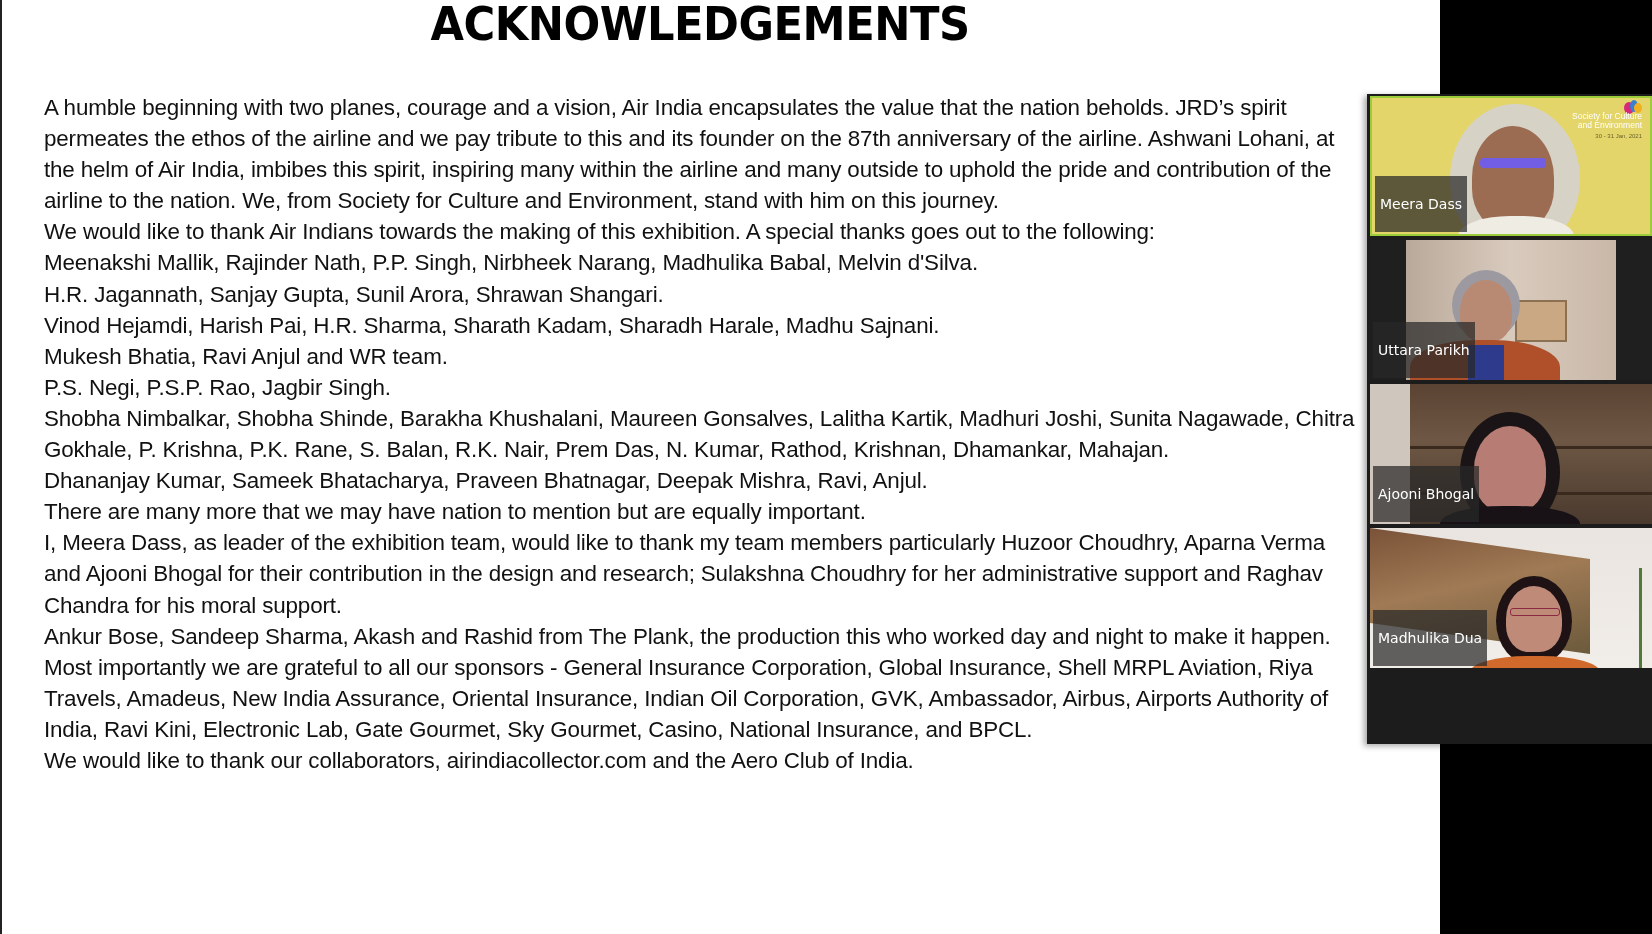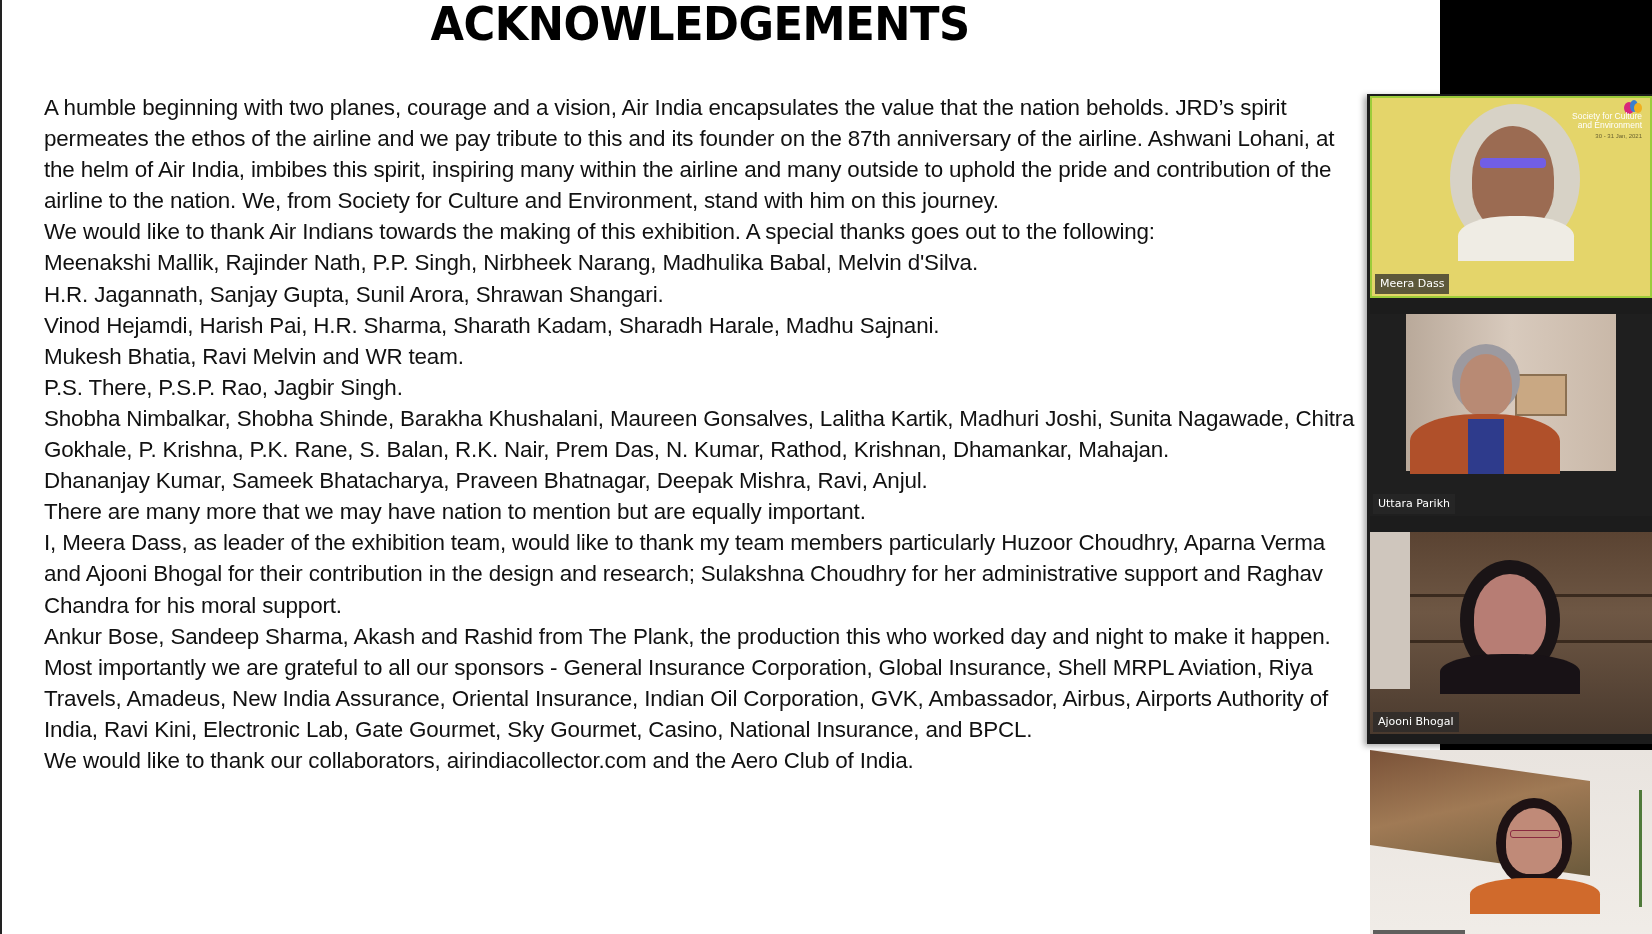--- a/index.html
+++ b/index.html
@@ -23,29 +23,29 @@
       font-family: "Liberation Sans", sans-serif; font-size: 22.4px; line-height: 31.1px;
       color: #111111; letter-spacing: -0.15px;
     }
     .slide-body p { margin: 0; }
     .video-panel {
       position: absolute; left: 1367px; top: 94px; width: 285px; height: 650px;
       background: #1c1c1c; box-shadow: -3px 2px 6px rgba(0,0,0,0.35);
       padding: 2px 0 0 3px; box-sizing: border-box;
     }
     .tile {
-      position: relative; width: 282px; height: 202px; margin-bottom: 16px;
+      position: relative; width: 282px; height: 140px; margin-bottom: 4px;
       overflow: hidden; box-sizing: border-box; background: #1d4ed8;
     }
     .tile.active { border: 2px solid #9ccc3a; }
     .tile .scene { position: absolute; inset: 0; }
     .tile .name-label {
-      position: absolute; left: 3px; bottom: 2px; padding: 1px 5px;
+      position: absolute; left: 3px; bottom: 2px; padding: 19px 5px;
       background: rgba(40,40,40,0.72); color: #ffffff;
-      font-family: "DejaVu Sans", sans-serif; font-size: 11px; line-height: 18px;
+      font-family: "DejaVu Sans", sans-serif; font-size: 14px; line-height: 18px;
     }
     
     .scene-1 { background: #e4d56a; }
     .scene-1 .brand {
       position: absolute; right: 8px; top: 6px; text-align: right; color: #ffffff;
       font-family: "Liberation Sans", sans-serif; font-size: 8.5px; line-height: 9px;
     }
     .scene-1 .brand .date { font-size: 6px; color: #6b6330; margin-top: 2px; }
     .scene-1 .logo { position: absolute; right: 6px; top: 2px; width: 22px; height: 14px; }
     
@@ -66,22 +66,22 @@
 <body>
 
 <div class="slide">
   <div class="slide-title">ACKNOWLEDGEMENTS</div>
   <div class="slide-body">
     <p>A humble beginning with two planes, courage and a vision, Air India encapsulates the value that the nation beholds. JRD’s spirit permeates the ethos of the airline and we pay tribute to this and its founder on the 87th anniversary of the airline. Ashwani Lohani, at the helm of Air India, imbibes this spirit, inspiring many within the airline and many outside to uphold the pride and contribution of the airline to the nation. We, from Society for Culture and Environment, stand with him on this journey.</p>
     <p>We would like to thank Air Indians towards the making of this exhibition. A special thanks goes out to the following:</p>
     <p>Meenakshi Mallik, Rajinder Nath, P.P. Singh, Nirbheek Narang, Madhulika Babal, Melvin d'Silva.</p>
     <p>H.R. Jagannath, Sanjay Gupta, Sunil Arora, Shrawan Shangari.</p>
     <p>Vinod Hejamdi, Harish Pai, H.R. Sharma, Sharath Kadam, Sharadh Harale, Madhu Sajnani.</p>
-    <p>Mukesh Bhatia, Ravi Melvin and WR team.</p>
-    <p>P.S. There, P.S.P. Rao, Jagbir Singh.</p>
+    <p>Mukesh Bhatia, Ravi Anjul and WR team.</p>
+    <p>P.S. Negi, P.S.P. Rao, Jagbir Singh.</p>
     <p>Shobha Nimbalkar, Shobha Shinde, Barakha Khushalani, Maureen Gonsalves, Lalitha Kartik, Madhuri Joshi, Sunita Nagawade, Chitra Gokhale, P. Krishna, P.K. Rane, S. Balan, R.K. Nair, Prem Das, N. Kumar, Rathod, Krishnan, Dhamankar, Mahajan.</p>
     <p>Dhananjay Kumar, Sameek Bhatacharya, Praveen Bhatnagar, Deepak Mishra, Ravi, Anjul.</p>
     <p>There are many more that we may have nation to mention but are equally important.</p>
     <p>I, Meera Dass, as leader of the exhibition team, would like to thank my team members particularly Huzoor Choudhry, Aparna Verma and Ajooni Bhogal for their contribution in the design and research; Sulakshna Choudhry for her administrative support and Raghav Chandra for his moral support.</p>
     <p>Ankur Bose, Sandeep Sharma, Akash and Rashid from The Plank, the production this who worked day and night to make it happen.</p>
     <p>Most importantly we are grateful to all our sponsors - General Insurance Corporation, Global Insurance, Shell MRPL Aviation, Riya Travels, Amadeus, New India Assurance, Oriental Insurance, Indian Oil Corporation, GVK, Ambassador, Airbus, Airports Authority of India, Ravi Kini, Electronic Lab, Gate Gourmet, Sky Gourmet, Casino, National Insurance, and BPCL.</p>
     <p>We would like to thank our collaborators, airindiacollector.com and the Aero Club of India.</p>
   </div>
 </div>
 

